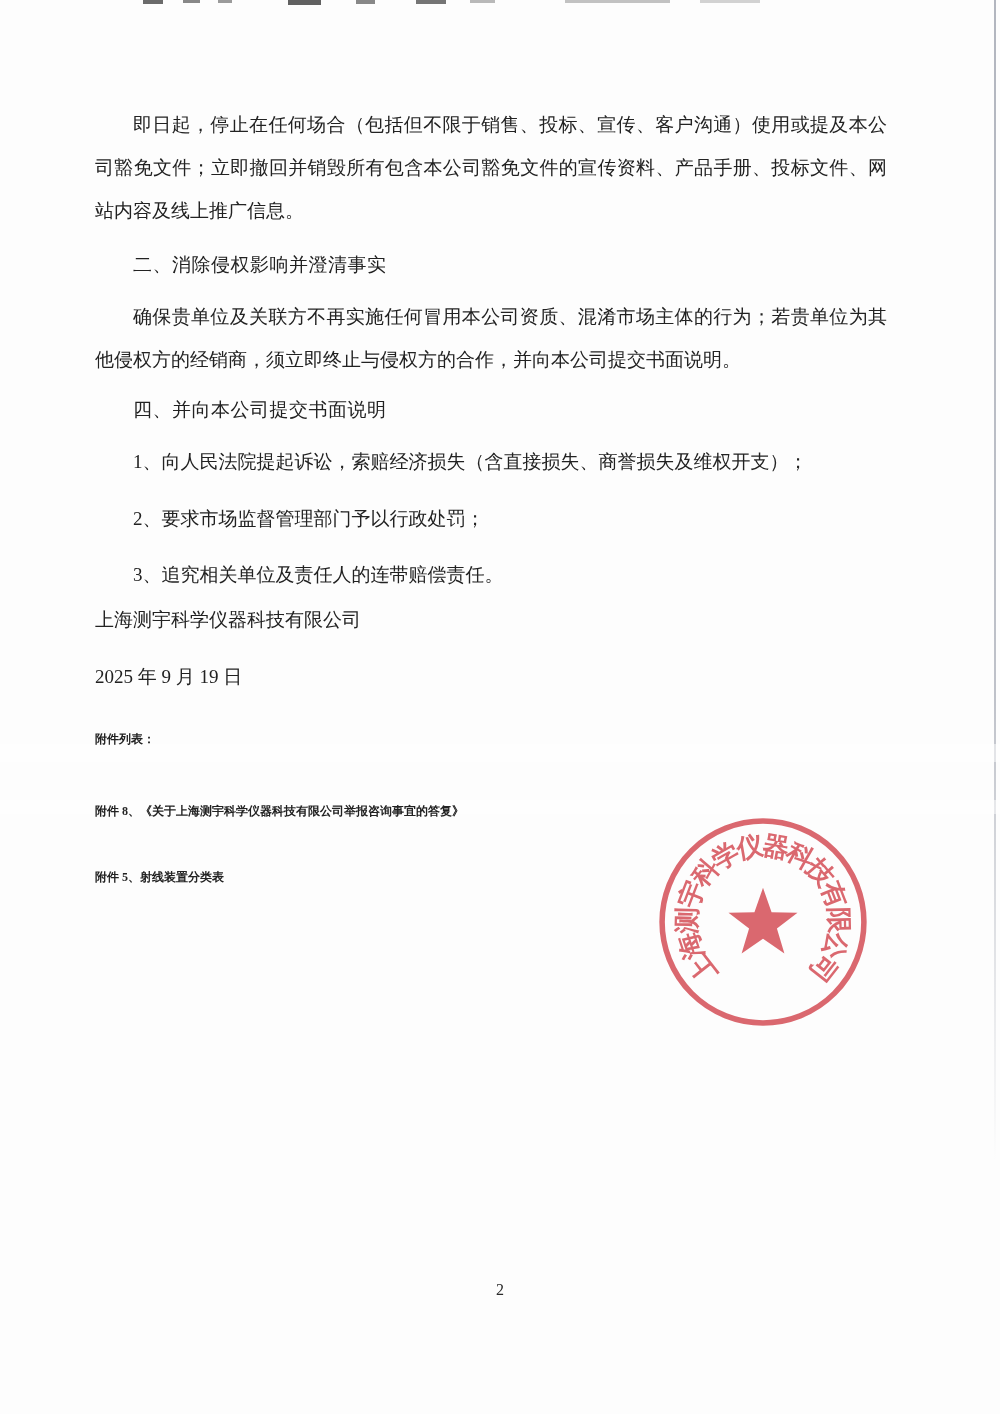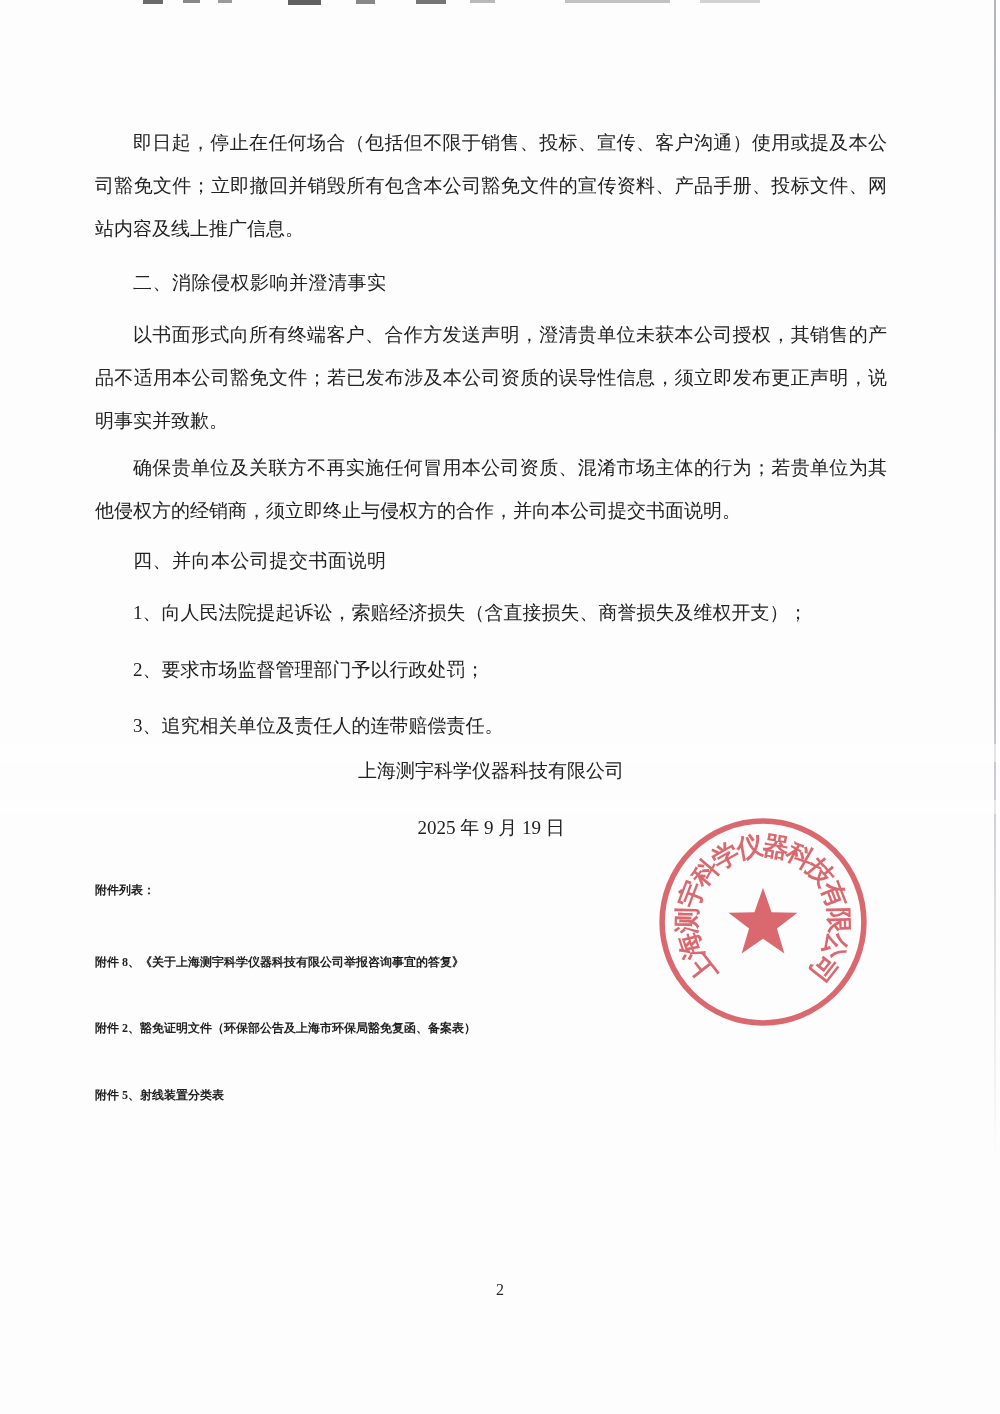--- a/index.html
+++ b/index.html
@@ -9,30 +9,30 @@
     width: 1000px;
     height: 1414px;
     background: #fdfdfd;
     overflow: hidden;
     font-family: "Liberation Serif", "DejaVu Serif", serif;
     color: #222222;
   }
   .content {
     position: absolute;
     left: 95px;
-    top: 121px;
+    top: 103px;
     width: 792px;
     font-size: 19px;
     line-height: 43px;
     text-align: justify;
   }
   .content p { margin: 0; }
   .para, .heading, .list-item { text-indent: 2em; }
   .heading { letter-spacing: 0.5px; font-family: Liberation Serif, serif; }
-  .sig-line { text-align: center; text-indent: 0; }
+  .sig-line { text-align: left; text-indent: 0; }
   .attach { font-weight: bold; text-indent: 0; font-size: 12px; }
   .page-number {
     position: absolute;
     left: 0; right: 0;
     top: 1281px;
     text-align: center;
     font-size: 16px;
     color: #2a2a2a;
   }
   .stamp-svg {
@@ -85,36 +85,34 @@
   <div class="scan-artifact sa9"></div>
   <div class="edge-line"></div>
   <div class="faint-band fb1"></div>
   <div class="faint-band fb2"></div>
 
   <div class="content">
 
     <p class="para" style="margin-bottom:11px">即日起，停止在任何场合（包括但不限于销售、投标、宣传、客户沟通）使用或提及本公司豁免文件；立即撤回并销毁所有包含本公司豁免文件的宣传资料、产品手册、投标文件、网站内容及线上推广信息。</p>
 
     <p class="heading" style="margin-bottom:9px">二、消除侵权影响并澄清事实</p>
-    <p class="para" style="margin-bottom:4px">以书面形式向所有终端客户、合作方发送声明，澄清贵单位未获本公司授权，其销售的产品不适用本公司豁免文件；若已发布涉及本公司资质的误导性信息，须立即发布更正声明，说明事实并致歉。</p>
 
     <p class="para" style="margin-bottom:7px">确保贵单位及关联方不再实施任何冒用本公司资质、混淆市场主体的行为；若贵单位为其他侵权方的经销商，须立即终止与侵权方的合作，并向本公司提交书面说明。</p>
 
     <p class="heading" style="margin-bottom:9px">四、并向本公司提交书面说明</p>
 
     <p class="list-item" style="margin-bottom:14px">1、向人民法院提起诉讼，索赔经济损失（含直接损失、商誉损失及维权开支）；</p>
     <p class="list-item" style="margin-bottom:13px">2、要求市场监督管理部门予以行政处罚；</p>
     <p class="list-item" style="margin-bottom:2px">3、追究相关单位及责任人的连带赔偿责任。</p>
 
     <p class="sig-line" style="margin-bottom:14px">上海测宇科学仪器科技有限公司</p>
     <p class="sig-line" style="margin-bottom:20px">2025 年 9 月 19 日</p>
 
     <p class="attach" style="margin-bottom:29px">附件列表：</p>
     <p class="attach" style="margin-bottom:23px">附件 8、《关于上海测宇科学仪器科技有限公司举报咨询事宜的答复》</p>
-    <p class="attach" style="margin-bottom:24px">附件 2、豁免证明文件（环保部公告及上海市环保局豁免复函、备案表）</p>
     <p class="attach">附件 5、射线装置分类表</p>
   </div>
 
   <svg class="stamp-svg" viewBox="0 0 220 220">
     <circle id="seal-ring" cx="110" cy="110" r="100" fill="none" stroke-width="5.5" stroke="#d8545c"></circle>
     <polygon id="seal-star" points="110,76 118.5,100.3 144.2,100.9 123.8,116.5 131.2,141.1 110,126.5 88.8,141.1 96.2,116.5 75.8,100.9 101.5,100.3" fill="#d8545c"></polygon>
     <g id="seal-text" font-size="26">
         <text x="110" y="35" text-anchor="middle" dominant-baseline="central" fill="#d8545c" transform="rotate(-128 110 110)">上</text>
         <text x="110" y="35" text-anchor="middle" dominant-baseline="central" fill="#d8545c" transform="rotate(-108.3076923076923 110 110)">海</text>
         <text x="110" y="35" text-anchor="middle" dominant-baseline="central" fill="#d8545c" transform="rotate(-88.61538461538461 110 110)">测</text>

